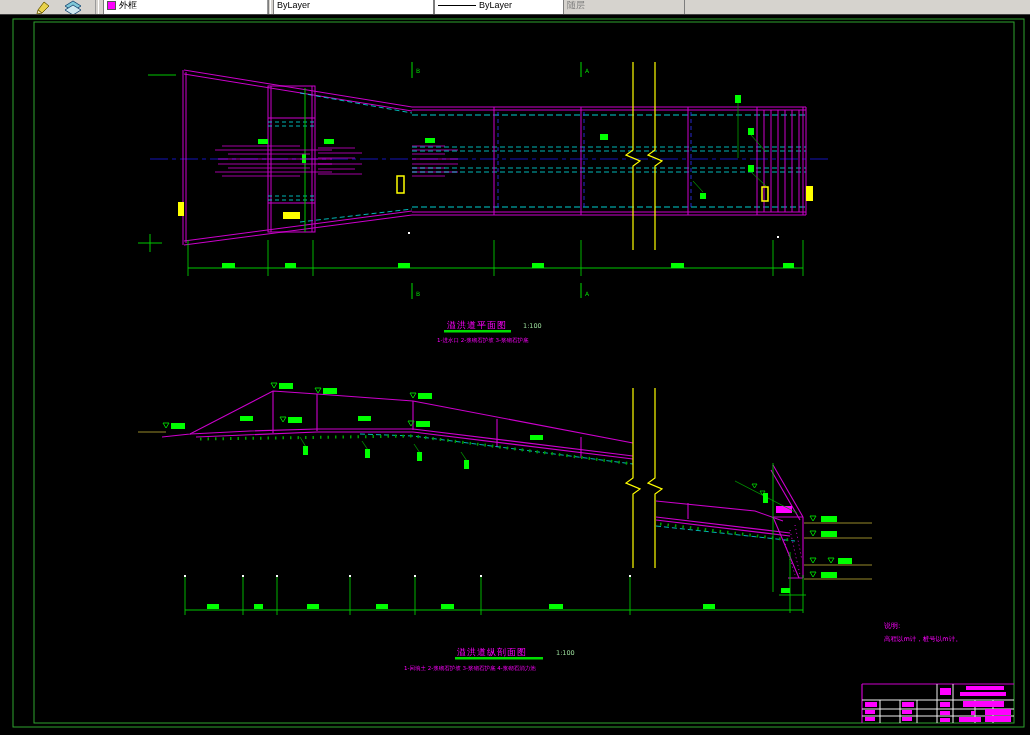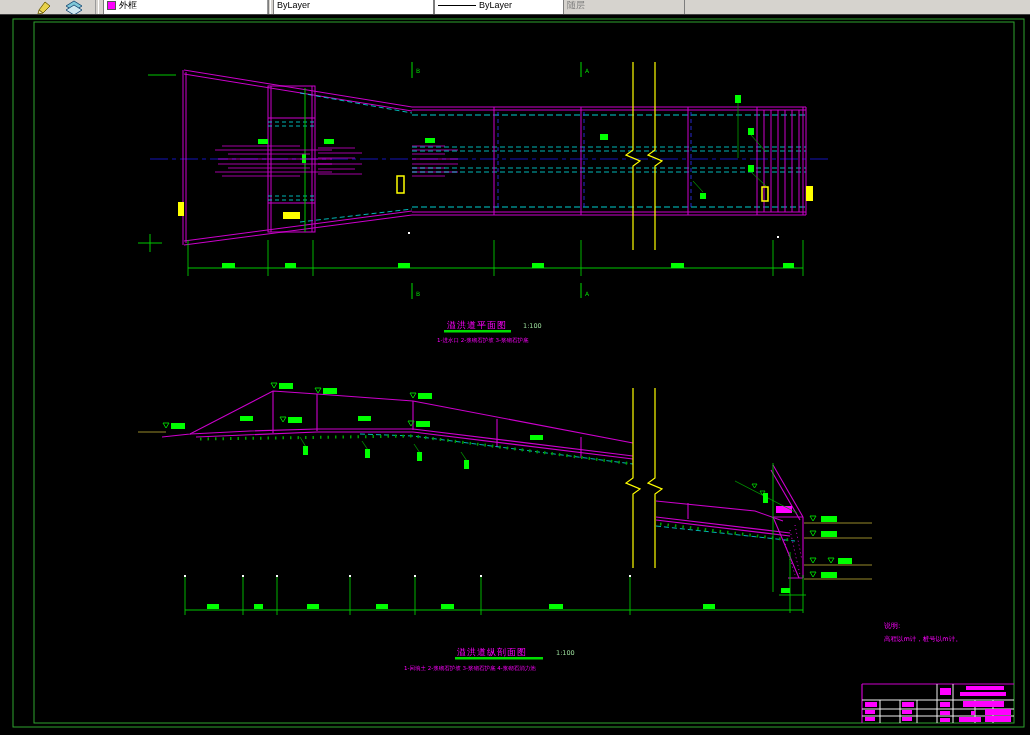--- a/index.html
+++ b/index.html
@@ -1,17 +1,17 @@
 <!DOCTYPE html>
 <html><head>
 <meta charset="utf-8">
 <style>
   html,body{margin:0;padding:0;background:#000;width:1030px;height:735px;overflow:hidden;
     font-family:"Liberation Sans",sans-serif;}
-  #stage{position:relative;width:1030px;height:550px;background:#000;text-align:center;}
+  #stage{position:relative;width:1030px;height:550px;background:#000;}
   
   .toolbar{position:absolute;left:0;top:0;width:1030px;height:14px;background:#d6d3ce;
     border-bottom:1px solid #404040;overflow:hidden;z-index:5;}
   .tb-inner{position:absolute;left:0;top:-7px;height:22px;width:100%;}
   .tb-icon{position:absolute;top:2px;width:22px;height:20px;border:1px solid #d6d3ce;}
   .tb-sep{position:absolute;top:0;width:2px;height:22px;border-left:1px solid #9a9a9a;border-right:1px solid #fff;}
   .combo{position:absolute;top:1px;height:20px;background:#fff;border:1px solid #7d7d7d;
     font-size:9px;color:#000;display:flex;align-items:center;padding:0 3px;gap:3px;white-space:nowrap;}
   .combo.disabled{background:#d6d3ce;color:#7a7a7a;}
   .chip{display:inline-block;width:7px;height:7px;background:#ff00ff;border:1px solid #555;}

